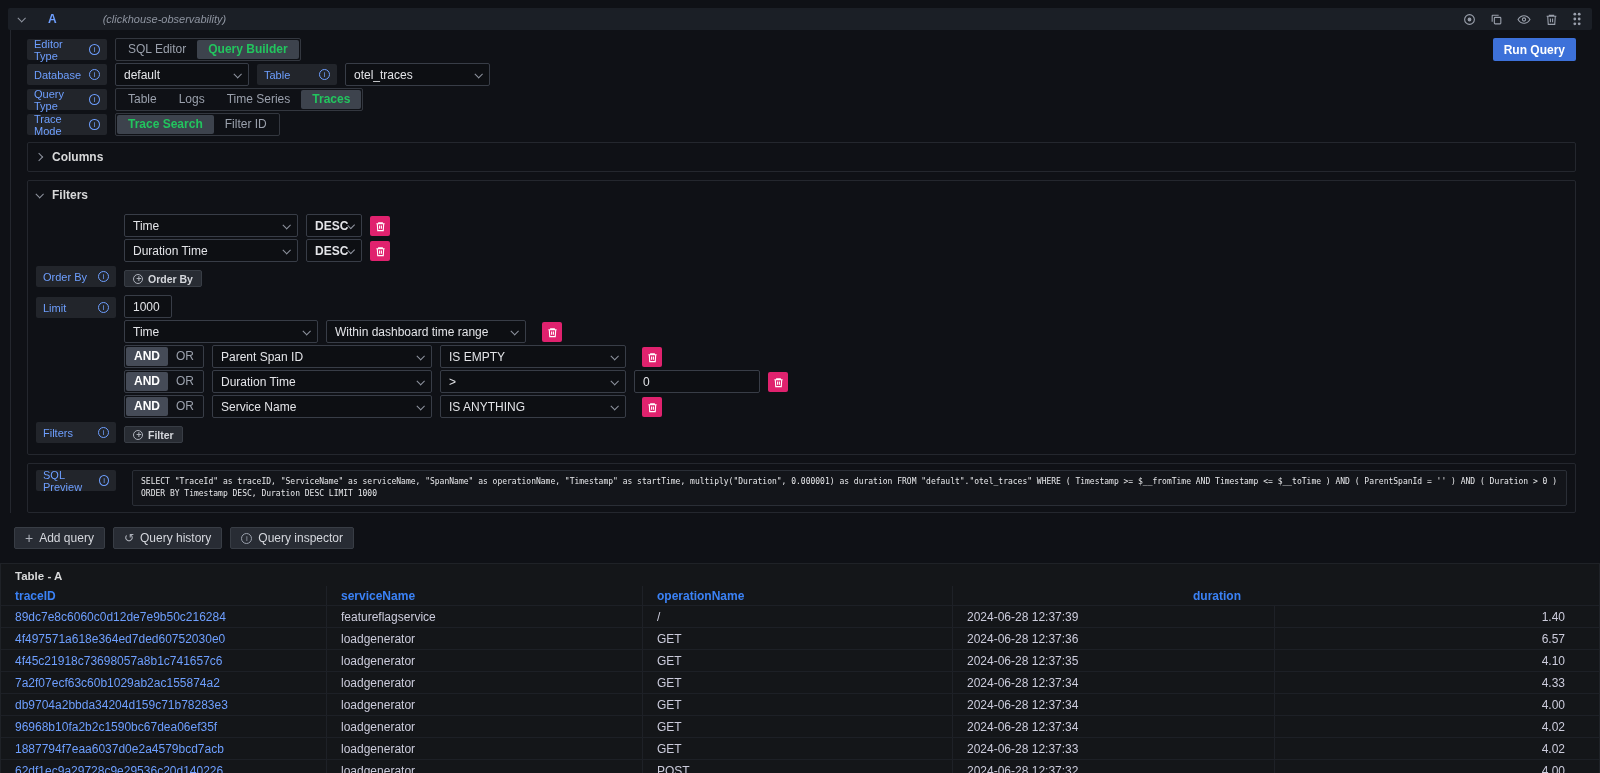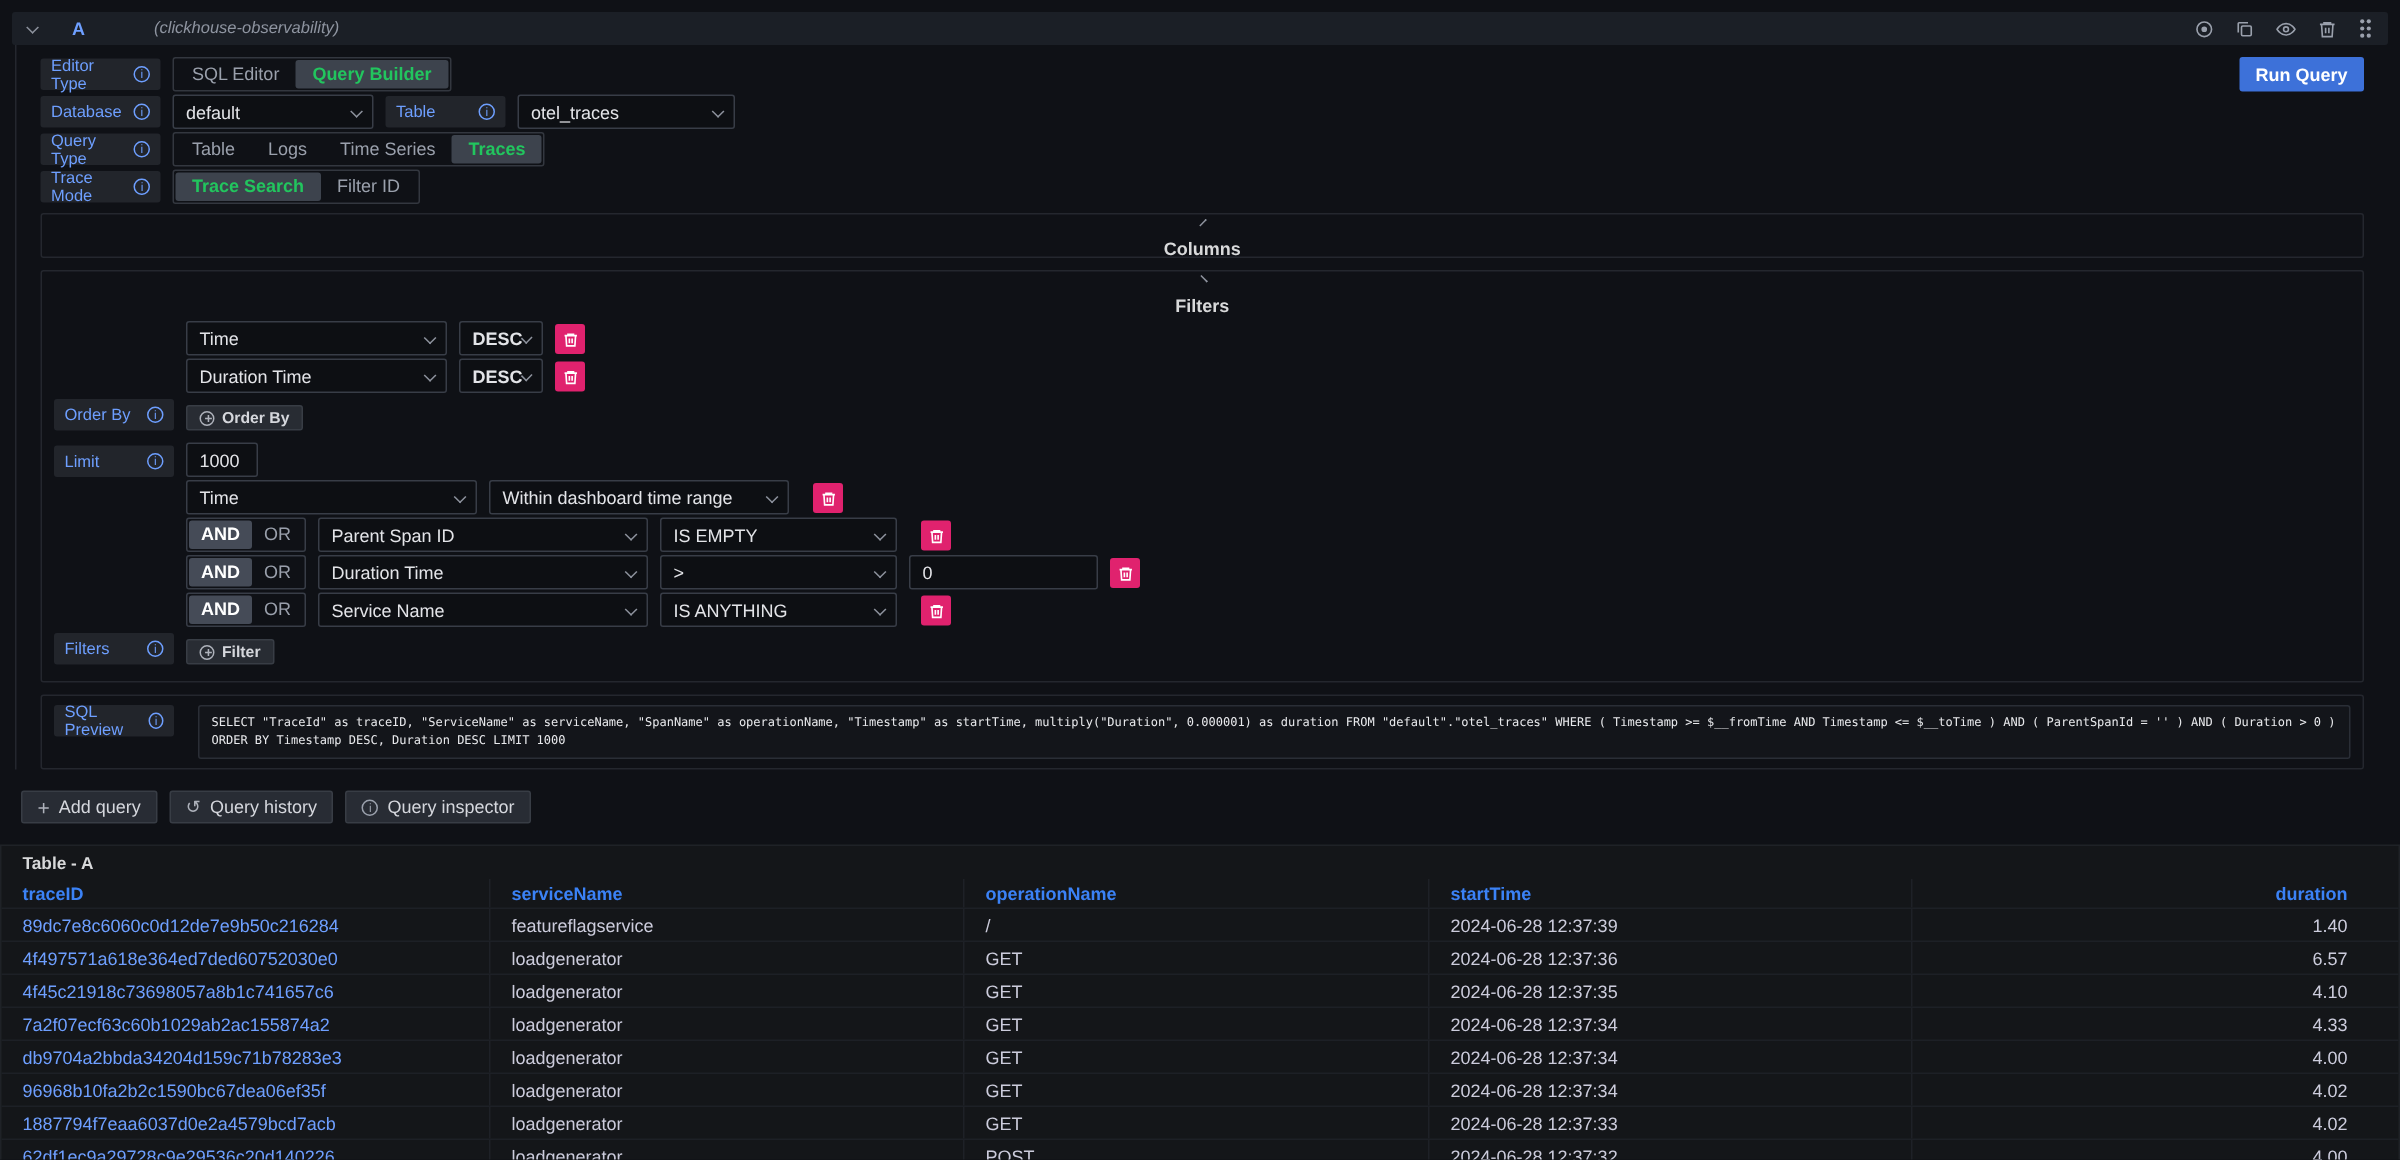--- a/index.html
+++ b/index.html
@@ -47,25 +47,25 @@
   .sel {
     height:23px; background:#0d0f13; border:1px solid #383d47; border-radius:2px;
     display:flex; align-items:center; justify-content:space-between;
     padding:0 8px; color:#e3e4e8; white-space:nowrap;
   }
   .inputbox {
     height:23px; background:#0d0f13; border:1px solid #383d47; border-radius:2px;
     color:#e3e4e8; font-size:12px; padding:0 8px; font-family:"Liberation Sans",sans-serif;
   }
   .w134{width:134px}.w145{width:145px}.w174{width:174px}.w56{width:56px}
-  .w194{width:194px}.w200{width:200px}.w220{width:220px}.w186{width:158px}
+  .w194{width:194px}.w200{width:200px}.w220{width:220px}.w186{width:186px}
   .w126{width:126px}.w48{width:48px}
   
   .boxrow { border:1px solid #24272e; border-radius:2px; margin-bottom:8px; padding:5px 8px; }
-  .box-head { display:flex; align-items:center; gap:10px; height:18px; color:#d8d9da; font-weight:600; font-size:12px; cursor:pointer;flex-direction:column; }
+  .box-head { display:flex; align-items:center; gap:10px; height:18px; color:#d8d9da; font-weight:600; font-size:12px; cursor:pointer; }
   .filters-content { padding:10px 0 4px 0; }
   .subrow { display:flex; align-items:flex-end; margin-bottom:2px; }
   .stack { display:flex; flex-direction:column; gap:2px; }
   .trashbtn {
     width:20px; height:20px; margin-left:8px; margin-top:1px;
     background:#e0226e; border:none; border-radius:2px; cursor:pointer;
     display:flex; align-items:center; justify-content:center; flex:none;
   }
   .pillbtn {
     height:17px; margin-top:6px; background:#282c33; border:1px solid #383d45; border-radius:2px;
@@ -396,21 +396,20 @@
   </button>
 </div>
 
 <div class="panel">
   <div class="panel-title">Table - A</div>
   <div class="tgrid">
     <div class="trow thead">
       <div class="tcell">traceID</div>
       <div class="tcell">serviceName</div>
       <div class="tcell">operationName</div>
-      <div class="tcell">startTime</div>
       <div class="tcell">duration</div>
     </div>
     <div>
         <div class="trow">
           <div class="tcell c0">89dc7e8c6060c0d12de7e9b50c216284</div>
           <div class="tcell c1">featureflagservice</div>
           <div class="tcell c2">/</div>
           <div class="tcell c3">2024-06-28 12:37:39</div>
           <div class="tcell c4">1.40</div>
         </div>

